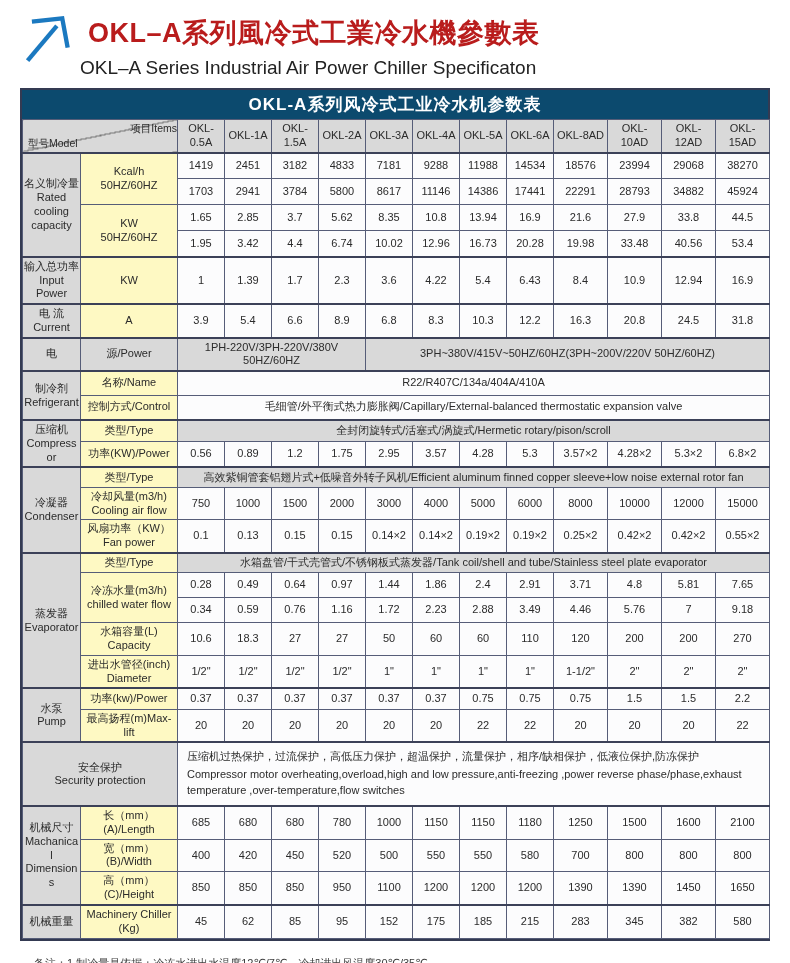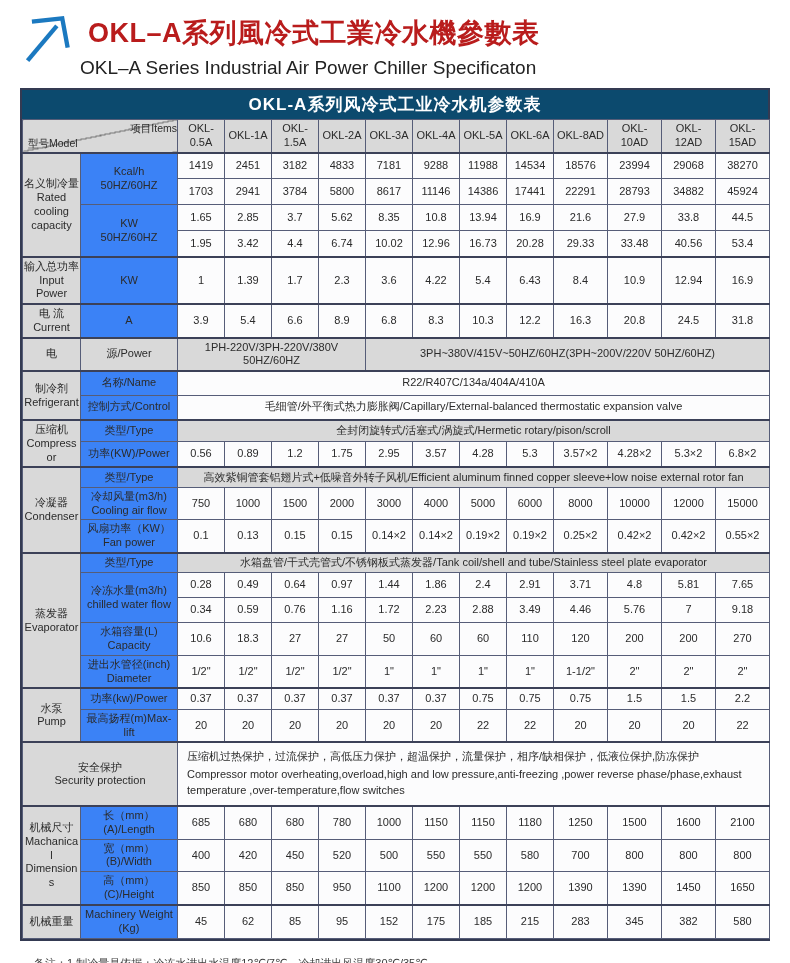--- a/index.html
+++ b/index.html
@@ -15,21 +15,21 @@
   
   .table-wrap { border:2px solid #343a52; }
   .banner { height:29px; line-height:29px; text-align:center; color:#ffffff;
             font-size:17px; font-weight:600; background:#29a7e1; letter-spacing:1px; }
   table { border-collapse:collapse; table-layout:fixed; width:100%; font-size:11px; }
   th,td { border:1px solid #565d78; padding:2px 1px; text-align:center; vertical-align:middle;
           line-height:1.25; background:#fcfcfd; overflow:hidden; word-wrap:break-word; }
   thead th { background:#d9d9d9; font-weight:normal; height:28px; font-size:11px; }
   tr.sec td, tr.sec th { border-top:2px solid #3c4158; }
   td.lbl { background:#d9d9d9; }
-  td.item { background:#3b82f6; }
+  td.item { background:#fef9c3; }
   td.gray { background:#d9d9d9; }
   td.left { text-align:left; padding:4px 9px; }
   td.left div { margin:2px 0; line-height:1.45; }
 
   
   th.corner { position:relative; padding:0;
     background:#d9d9d9 linear-gradient(to bottom right,
       transparent calc(50% - 0.6px), #777 calc(50% - 0.6px),
       #777 calc(50% + 0.6px), transparent calc(50% + 0.6px)); }
   th.corner .corner-items { position:absolute; top:2px; right:0; font-size:10.5px; }
@@ -244,21 +244,21 @@
             <td>
               <div>12.96</div>
             </td>
             <td>
               <div>16.73</div>
             </td>
             <td>
               <div>20.28</div>
             </td>
             <td>
-              <div>29.33</div>
+              <div>19.98</div>
             </td>
             <td>
               <div>33.48</div>
             </td>
             <td>
               <div>40.56</div>
             </td>
             <td>
               <div>53.4</div>
             </td>
@@ -934,21 +934,21 @@
             </td>
             <td>
               <div>1650</div>
             </td>
           </tr>
           <tr class="sec" style="height: 34px;">
             <td class="lbl">
               <div>机械重量</div>
             </td>
             <td class="item">
-              <div>Machinery Weight</div>
+              <div>Machinery Chiller</div>
               <div>(Kg)</div>
             </td>
             <td>
               <div>45</div>
             </td>
             <td>
               <div>62</div>
             </td>
             <td>
               <div>85</div>

